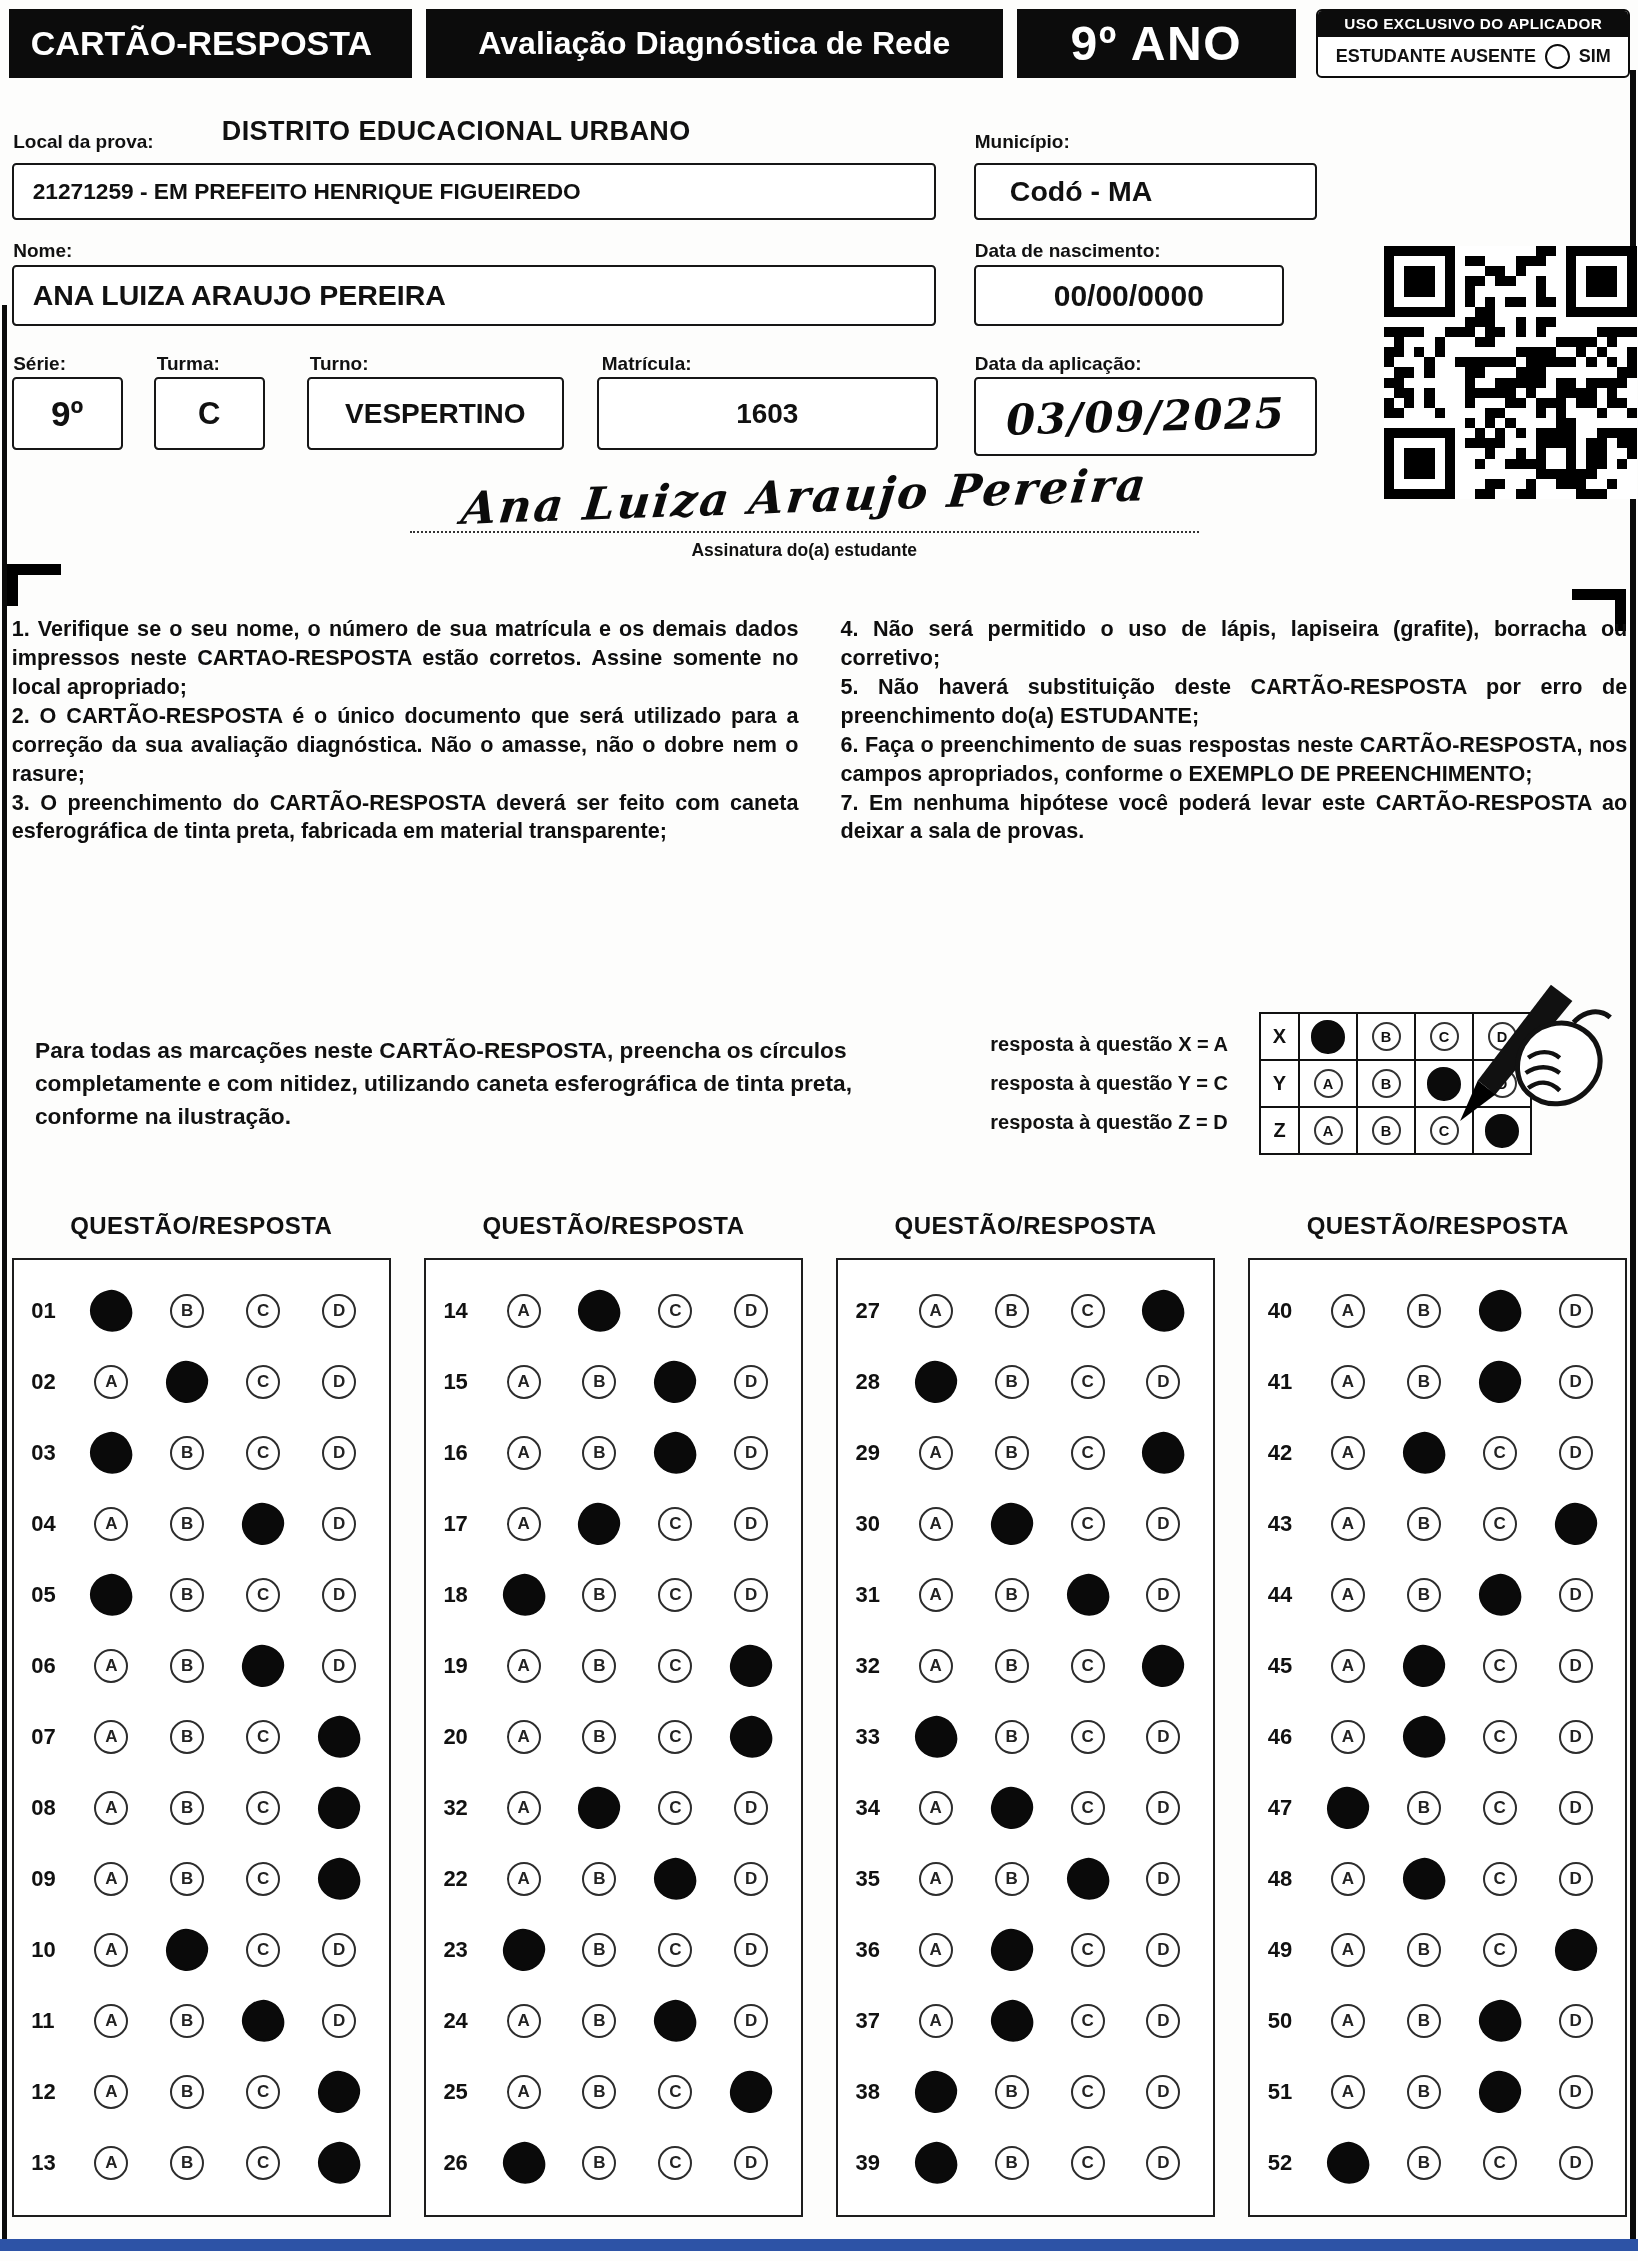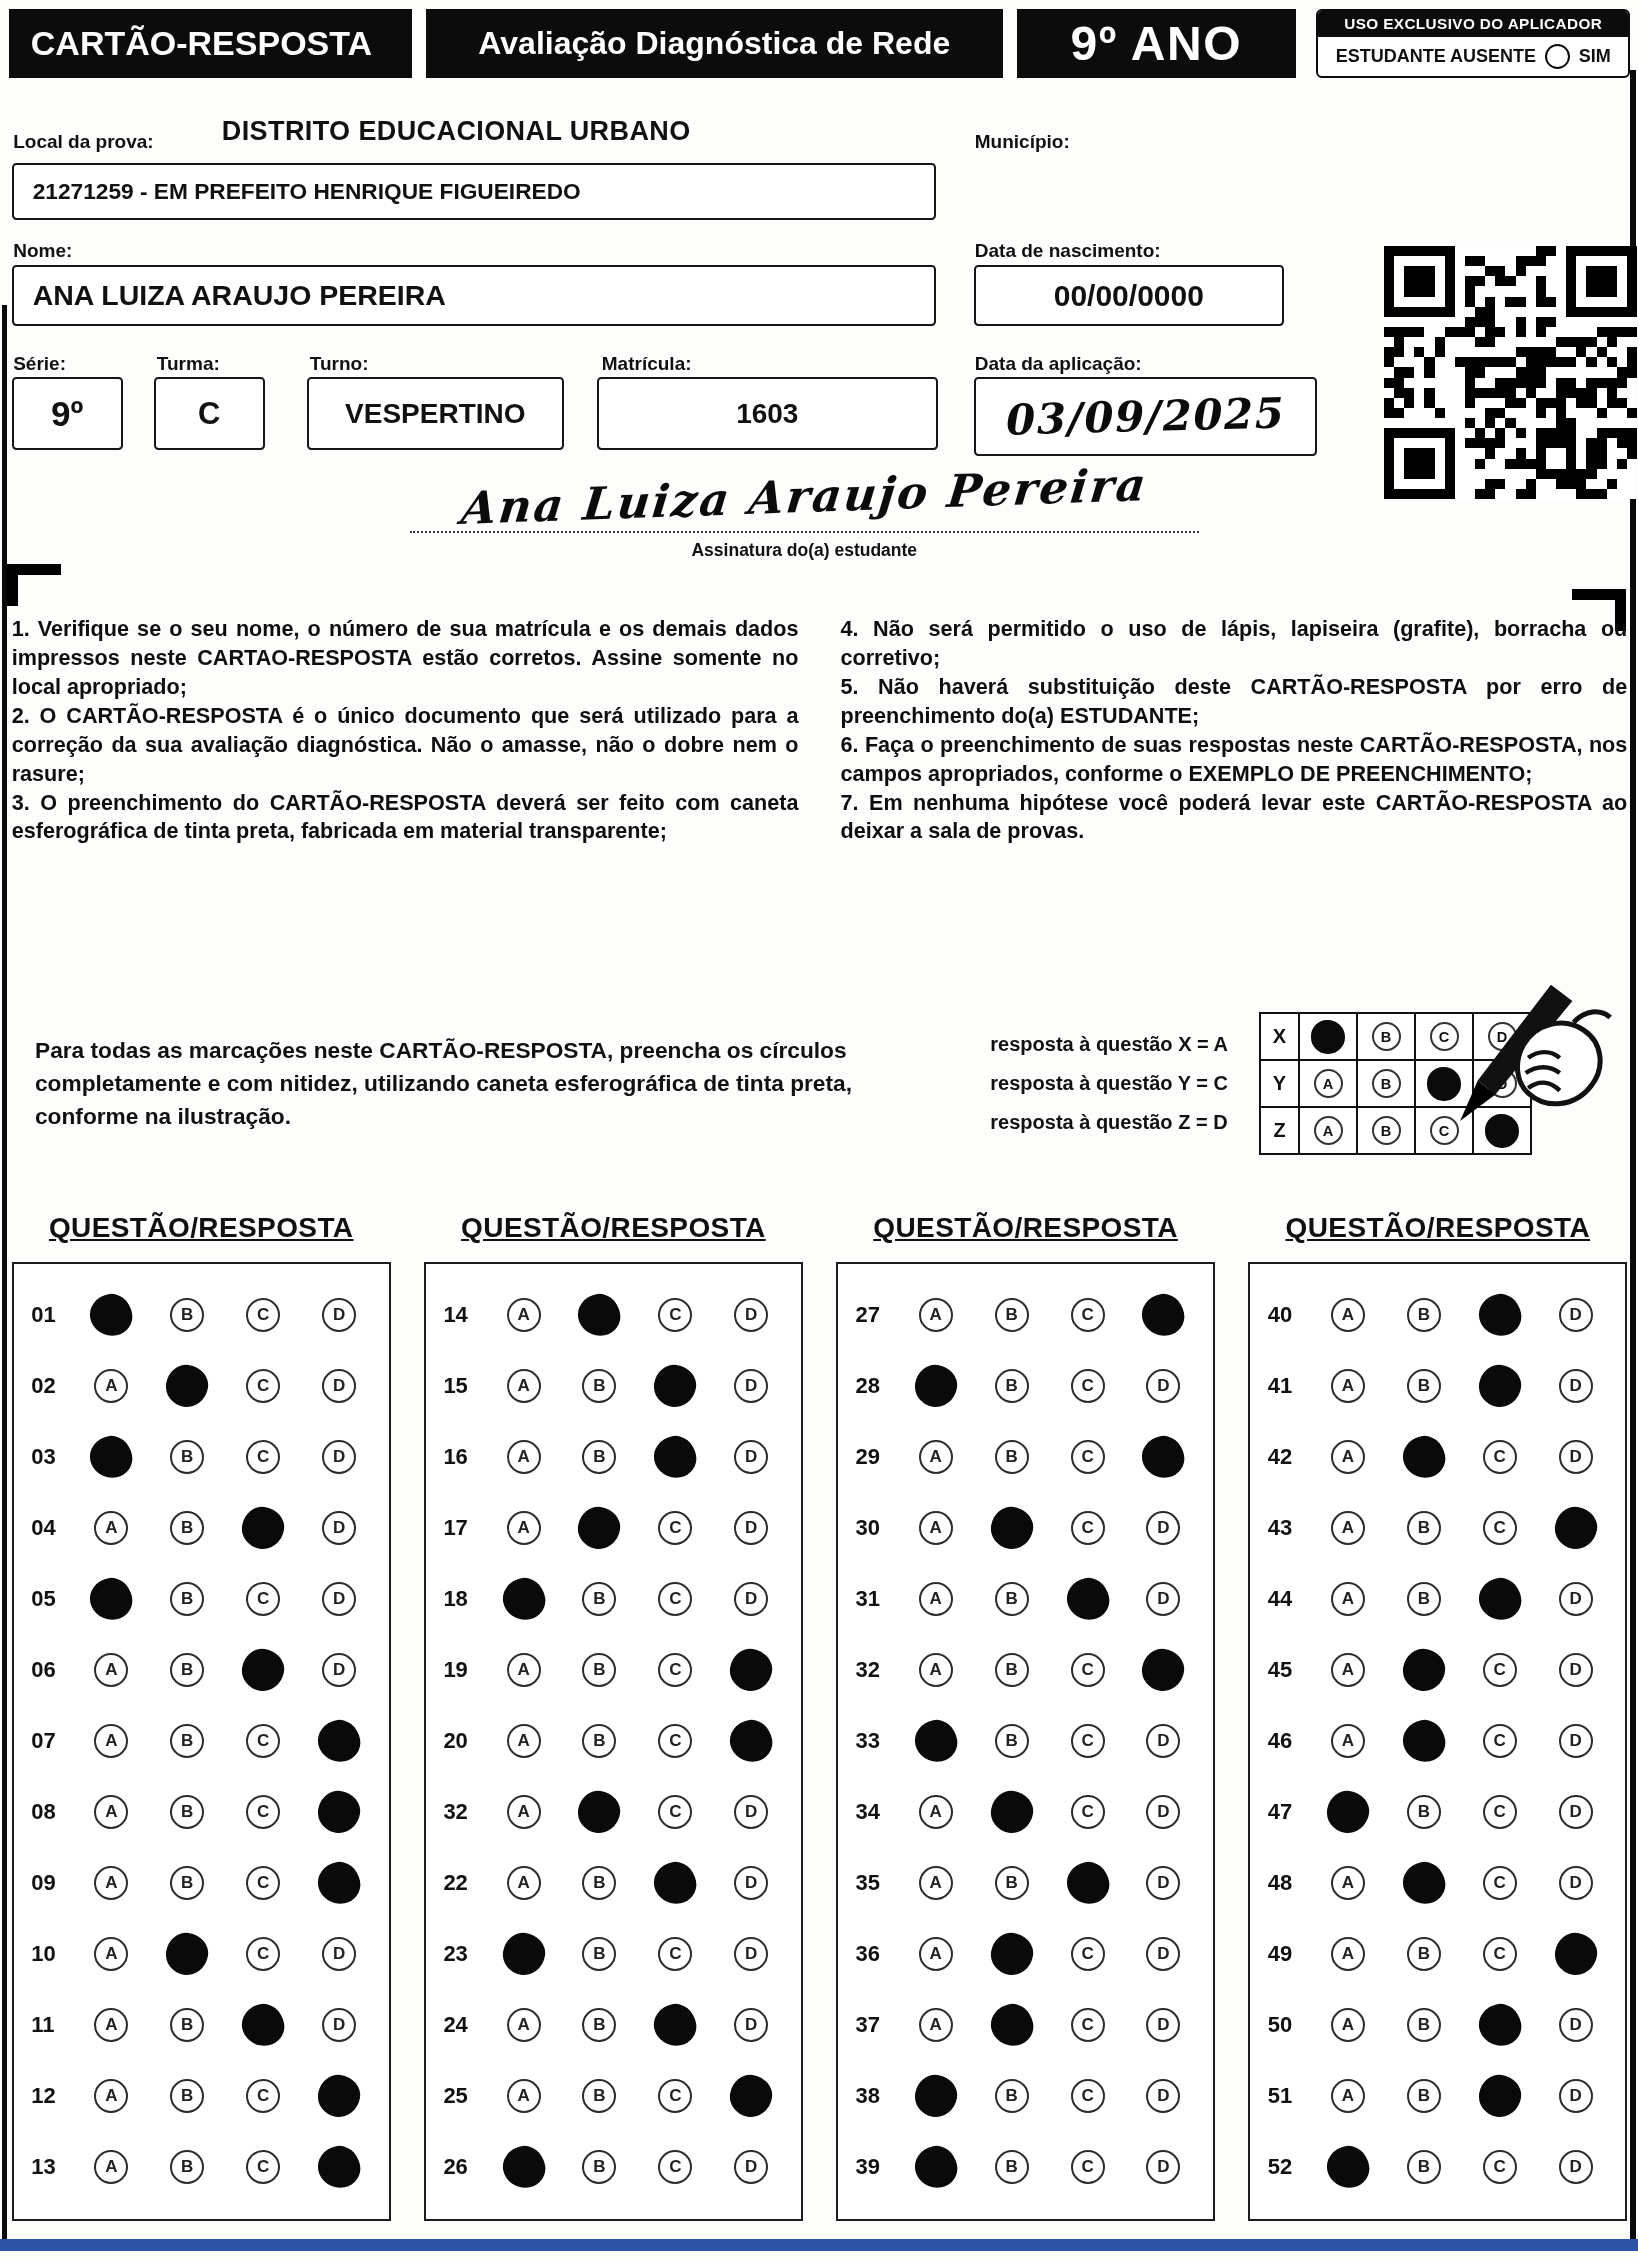--- a/index.html
+++ b/index.html
@@ -73,21 +73,21 @@
   .example-grid { border-collapse: collapse; background: #fff; }
   .example-grid td { border: 2.2px solid #111; width: 58px; height: 47px; text-align: center; vertical-align: middle; }
   .example-grid td.lab { width: 39px; font-weight: bold; font-size: 20px; }
   .ex-bubble { width: 29px; height: 29px; border: 2.2px solid #333; border-radius: 50%; display: inline-flex; align-items: center; justify-content: center; font-size: 14.6px; font-weight: 600; background: #fff; }
   .ex-bubble.filled { background: #0b0b0b; border-color: #0b0b0b; color: transparent; width: 34px; height: 34px; border-radius: 48% 52% 50% 50%; }
   .hand { position: absolute; top: -45px; right: -82px; width: 164px; height: 164px; }
 
   
   .answers { position: absolute; top: 1212px; left: 11.7px; right: 11.7px; display: flex; justify-content: space-between; }
   .answer-col { width: 379px; }
-  .col-header { text-align: center; font-size: 28px; font-weight: bold; margin-bottom: 17.5px; letter-spacing: 0.4px; text-decoration: underline; }
+  .col-header { text-align: center; font-size: 24px; font-weight: bold; margin-bottom: 17.5px; letter-spacing: 0.4px; }
   .answer-box { border: 2.2px solid #1d1d1d; padding: 16px 11.7px; background: #fff; }
   .answer-row { display: grid; grid-template-columns: 48px repeat(4, 1fr); align-items: center; justify-items: center; height: 71px; }
   .qnum { justify-self: start; font-size: 22px; font-weight: bold; padding-left: 5.8px; }
   .bubble { width: 34px; height: 34px; border: 2.2px solid #2c2c2c; border-radius: 50%; display: flex; align-items: center; justify-content: center; font-size: 17px; font-weight: 600; color: #222; background: #fff; }
   .bubble.filled { background: #0a0a0a; border-color: #0a0a0a; color: transparent; width: 42px; height: 42px; border-radius: 46% 54% 50% 50% / 52% 46% 54% 48%; transform: rotate(9deg); }
   .answer-row:nth-child(odd) .bubble.filled { border-radius: 53% 47% 46% 54% / 48% 55% 45% 52%; transform: rotate(-11deg); }
 </style>
 </head>
 <body>
 
@@ -111,20 +111,21 @@
       </div>
     </div>
   </div>
 
   <div class="form">
     <span class="flabel lbl-local">Local da prova:</span>
     <span class="district">DISTRITO EDUCACIONAL URBANO</span>
     <span class="flabel lbl-municipio">Município:</span>
 
     <div class="fbox box-school">21271259 - EM PREFEITO HENRIQUE FIGUEIREDO</div>
+    <div class="fbox box-municipio">Codó - MA</div>
 
     <span class="flabel lbl-nome">Nome:</span>
     <span class="flabel lbl-nascimento">Data de nascimento:</span>
     <div class="fbox box-nome">ANA LUIZA ARAUJO PEREIRA</div>
     <div class="fbox box-nascimento">00/00/0000</div>
 
     <div class="qr" id="qr-code"><svg viewBox="0 0 25 25" width="100%" height="100%" shape-rendering="crispEdges" fill="#000">
           <rect width="25" height="25" fill="#fff"></rect>
           <rect x="15" y="0" width="1" height="1"></rect>
           <rect x="16" y="0" width="1" height="1"></rect>

